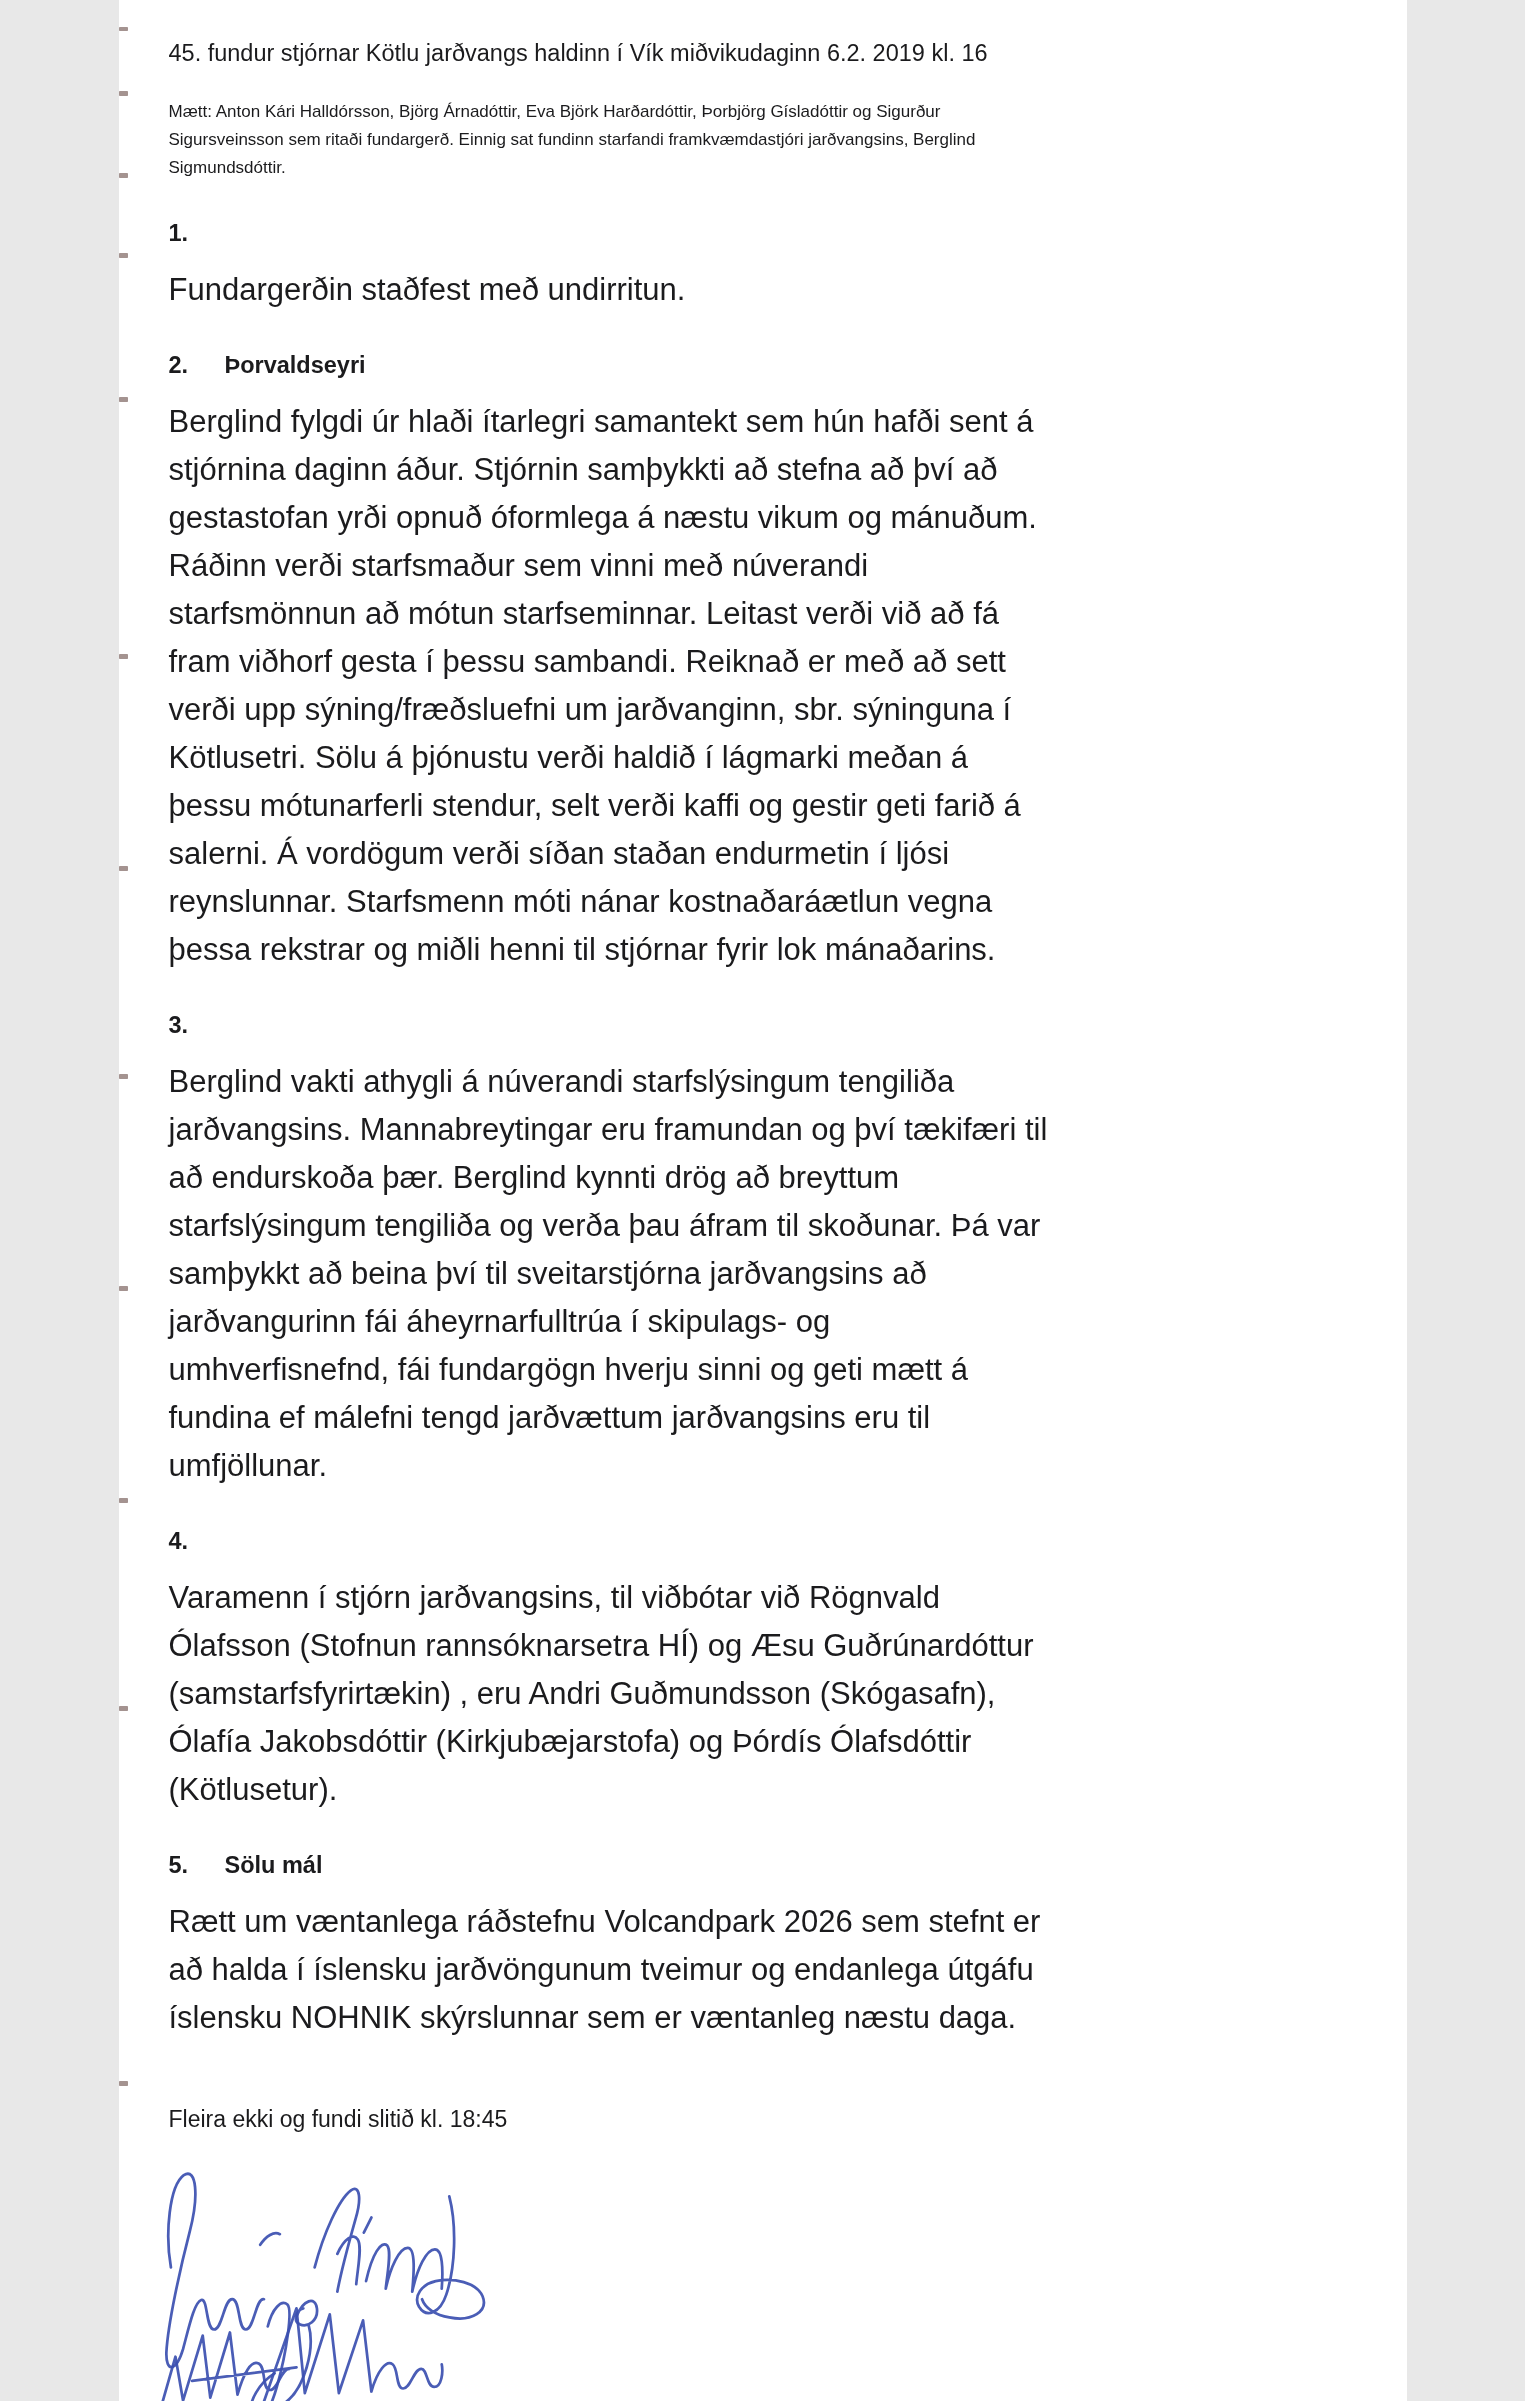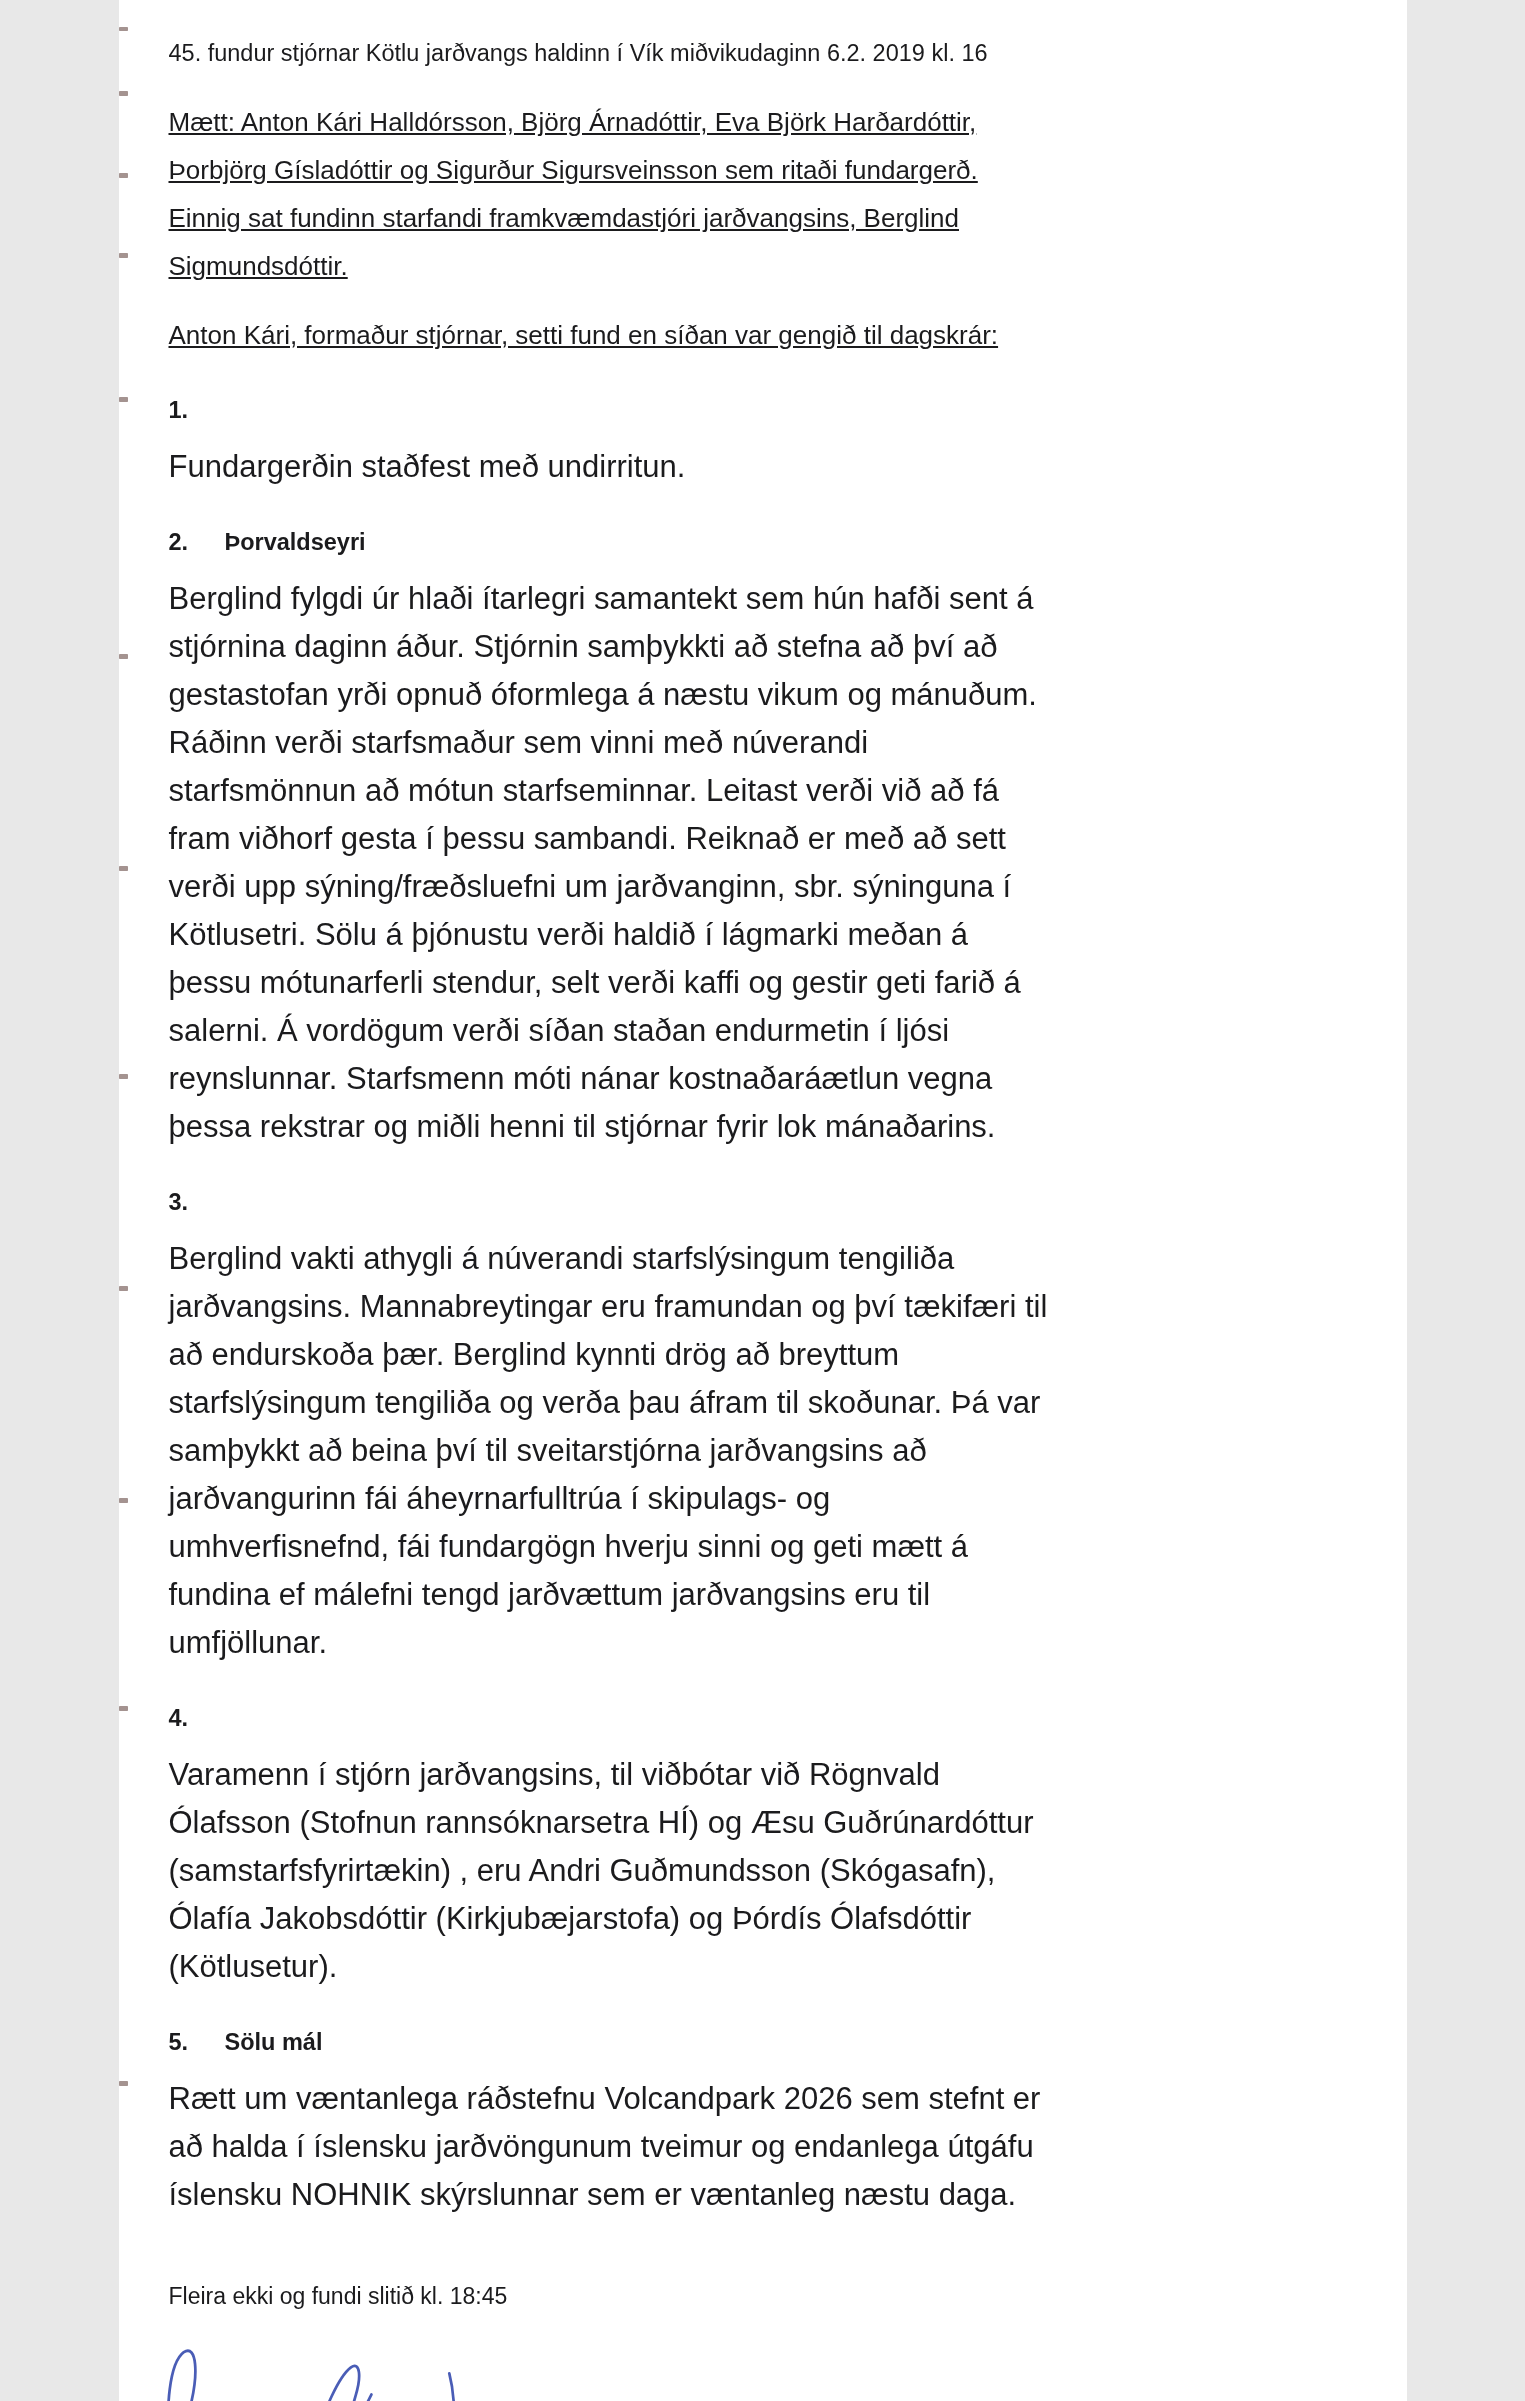--- a/index.html
+++ b/index.html
@@ -15,24 +15,23 @@
     font-family:"Liberation Sans", sans-serif;
     color:#1b1b1d;
   }
   .title{
     font-size:23.5px;
     font-weight:400;
     line-height:48px;
     margin:0;
   }
   .para{
-    font-size:26px;
-    line-height:48px;
+    font-size:17px;
+    line-height:28px;
     margin:21px 0 0;
-    text-decoration:underline;
   }
   .agenda-heading{
     display:flex;
     font-size:23.5px;
     font-weight:700;
     line-height:48px;
     margin:27px 0 0;
   }
   .agenda-heading .num{
     flex:none;
@@ -83,21 +82,20 @@
   <div class="scan-mark" style="top:1074px"></div>
   <div class="scan-mark" style="top:1286px"></div>
   <div class="scan-mark" style="top:1498px"></div>
   <div class="scan-mark" style="top:1706px"></div>
   <div class="scan-mark" style="top:2081px"></div>
 
   <h1 class="title">45. fundur stjórnar Kötlu jarðvangs haldinn í Vík miðvikudaginn 6.2. 2019 kl. 16</h1>
 
   <p class="para">Mætt: Anton Kári Halldórsson, Björg Árnadóttir, Eva Björk Harðardóttir, Þorbjörg Gísladóttir og Sigurður Sigursveinsson sem ritaði fundargerð. Einnig sat fundinn starfandi framkvæmdastjóri jarðvangsins, Berglind Sigmundsdóttir.</p>
 
-  <p class="para">Anton Kári, formaður stjórnar, setti fund en síðan var gengið til dagskrár:</p>
 
   <section>
     <div class="agenda-heading">
       <span class="num">1.</span>
     </div>
     <p class="agenda-body">Fundargerðin staðfest með undirritun.</p>
   </section>
 
   <section>
     <div class="agenda-heading">

